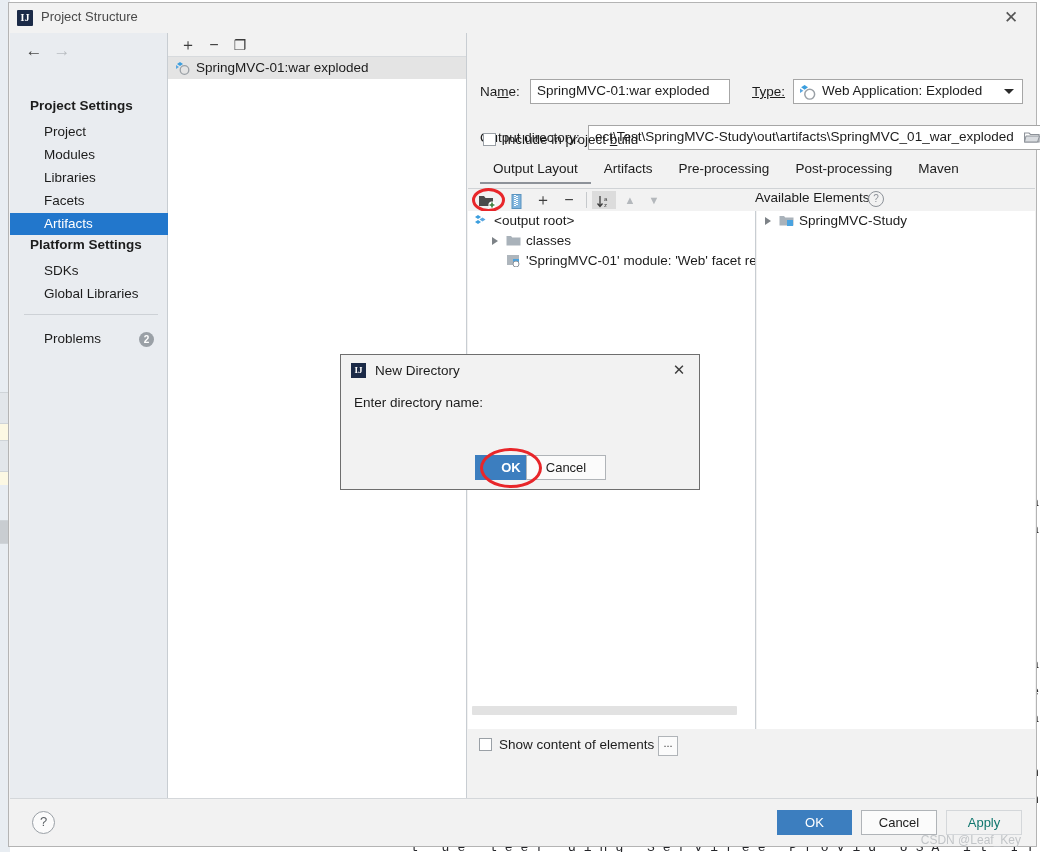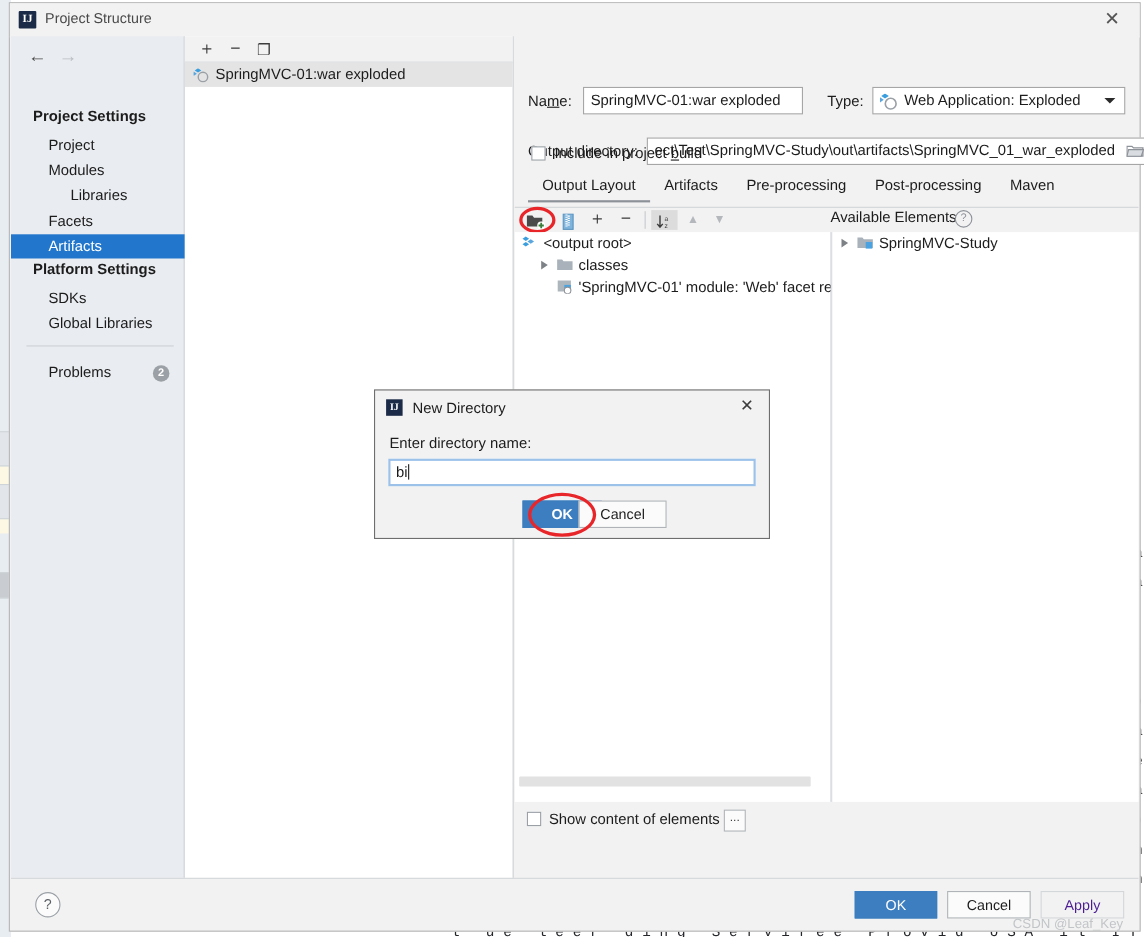--- a/index.html
+++ b/index.html
@@ -338,21 +338,21 @@
     border: 1px solid #b0b4b8;
     background: #fbfbfb;
     font-size: 13px; color: #1c1c1c;
     text-align: center; line-height: 24px;
     box-sizing: border-box;
     cursor: pointer;
   }
   .btn.primary {
     background: #3c7ebf; border-color: #3c7ebf; color: #ffffff;
   }
-  .btn.disabled { color: #4c1d95; background: #f2f2f2; border-color: #d4d7da; }
+  .btn.disabled { color: #0f766e; background: #f2f2f2; border-color: #d4d7da; }
   .watermark {
     position: absolute; right: 14px; bottom: -2px;
     font-size: 12px; color: #c2c5c8;
     white-space: nowrap;
   }
 
   
   .modal {
     position: absolute; left: 340px; top: 354px;
     width: 360px; height: 136px;
@@ -459,21 +459,21 @@
     </div>
 
     <div class="nav">
       <div class="nav-arrows">
         <span class="arrow">←</span><span class="arrow disabled">→</span>
       </div>
 
       <div class="nav-group" style="top:65px;">Project Settings</div>
       <div class="nav-item" style="top:88px;">Project</div>
       <div class="nav-item" style="top:111px;">Modules</div>
-      <div class="nav-item" style="top:134px;margin-left:20px;">Libraries</div>
+      <div class="nav-item" style="top:134px;">Libraries</div>
       <div class="nav-item" style="top:157px;">Facets</div>
       <div class="nav-item selected" style="top:180px;">Artifacts</div>
 
       <div class="nav-group" style="top:204px;">Platform Settings</div>
       <div class="nav-item" style="top:227px;">SDKs</div>
       <div class="nav-item" style="top:250px;">Global Libraries</div>
 
       <div class="nav-sep"></div>
       <div class="nav-item" style="top:295px;">
         <span>Problems</span>
@@ -495,21 +495,21 @@
         </svg>
         <span>SpringMVC-01:war exploded</span>
       </div>
     </div>
 
     <div class="detail">
 
       <div class="lbl" style="left:12px; top:51px;">Na<u>m</u>e:</div>
       <div class="txtfield" style="left:62px; top:46px; width:200px; height:25px;">SpringMVC-01:war exploded</div>
 
-      <div class="lbl" style="left:284px; top:51px;">Type:</div>
+      <div class="lbl" style="left:284px; top:51px;text-decoration:underline;">Type:</div>
       <div class="combo" style="left:325px; top:46px; width:230px; height:25px;">
         <svg style="position:absolute;left:6px;top:5px;" width="16" height="15" viewBox="0 0 14 13">
           <path d="M4 0 L7 2 L4 4 L1 2 Z" fill="#3b9ede"></path>
           <path d="M0 3 L3 5 L0 7 L-1 5 Z" fill="#5aa7e0"></path>
           <circle cx="8.5" cy="8" r="4.3" fill="none" stroke="#9aa0a6" stroke-width="1.3"></circle>
         </svg>
         <span>Web Application: Exploded</span>
         <span class="combo-arrow"></span>
       </div>
 
@@ -620,21 +620,18 @@
     </div>
   </div>
 
   <div class="modal">
     <div class="modal-icon">
         <span>IJ</span>
       </div>
     <div class="modal-title">New Directory</div>
     <div class="modal-close">✕</div>
     <div class="modal-prompt">Enter directory name:</div>
-    <div class="modal-input" title="">
-      <span>bi</span><span class="caret"></span>
-    </div>
     <div class="modal-ok">OK</div>
     <div class="modal-cancel">Cancel</div>
     <div class="red-circle" style="left:139px; top:93px; width:62px; height:40px;"></div>
   </div>
 
 </div>
 
 </body></html>

